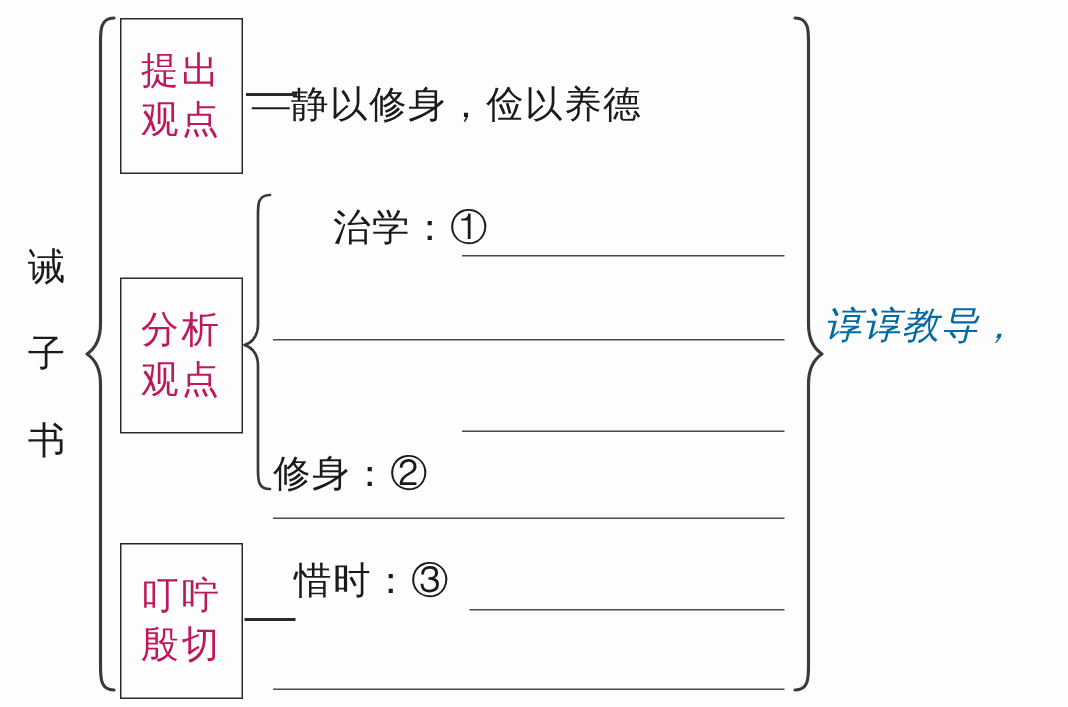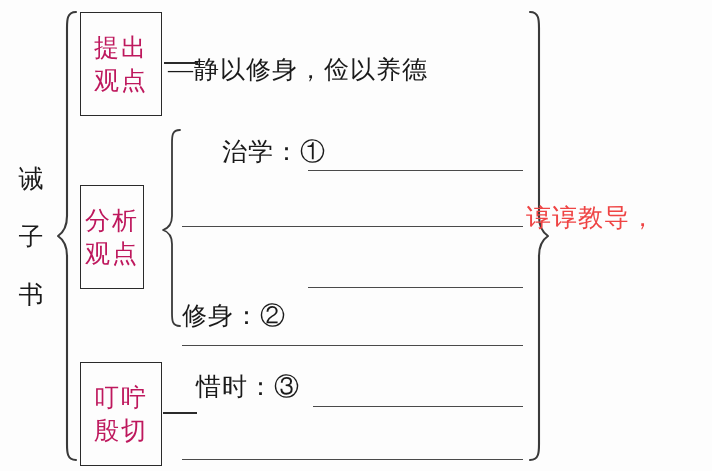--- a/index.html
+++ b/index.html
@@ -41,46 +41,47 @@
     align-items: center;
     justify-content: center;
     font-size: 25px;
     line-height: 1.32;
     color: #be185d;
     box-sizing: border-box;
   }
   .nodebox span { display: block; white-space: nowrap; letter-spacing: 2px; }
 
   #box-tichu   { left: 80px;  top: 12px;  width: 82px; height: 104px; }
-  #box-fenxi   { left: 80px;  top: 185px; width: 64px; height: 104px; }
+  #box-fenxi   { left: 80px;  top: 185px; width: 82px; height: 104px; }
   #box-yinqie  { left: 80px;  top: 362px; width: 82px; height: 104px; }
 
   
   .textrun {
     position: absolute;
     font-size: 25px;
     white-space: nowrap;
     color: #1a1a1a;
     letter-spacing: 1px;
   }
   #quote-line  { left: 168px; top: 53px; }
   #label-zhixue{ left: 182px; top: 135px; margin-left: 40px; }
   #label-xiushen{left: 182px; top: 251px; margin-top: 48px; }
   #label-xishi { left: 196px; top: 370px; }
 
   
   .conclusion {
     position: absolute;
-    left: 526px;
+    left: 549px;
     top: 192px;
     font-size: 25px;
     line-height: 52px;
     white-space: nowrap;
-    color: #ef4444;
+    color: #0369a1;
     letter-spacing: 1px;
+    font-style: italic;
   }
   .conclusion span { display: block; }
 
   
   .blank {
     position: absolute;
     height: 0;
     border-top: 1.6px solid #4a4a4a;
   }
 

